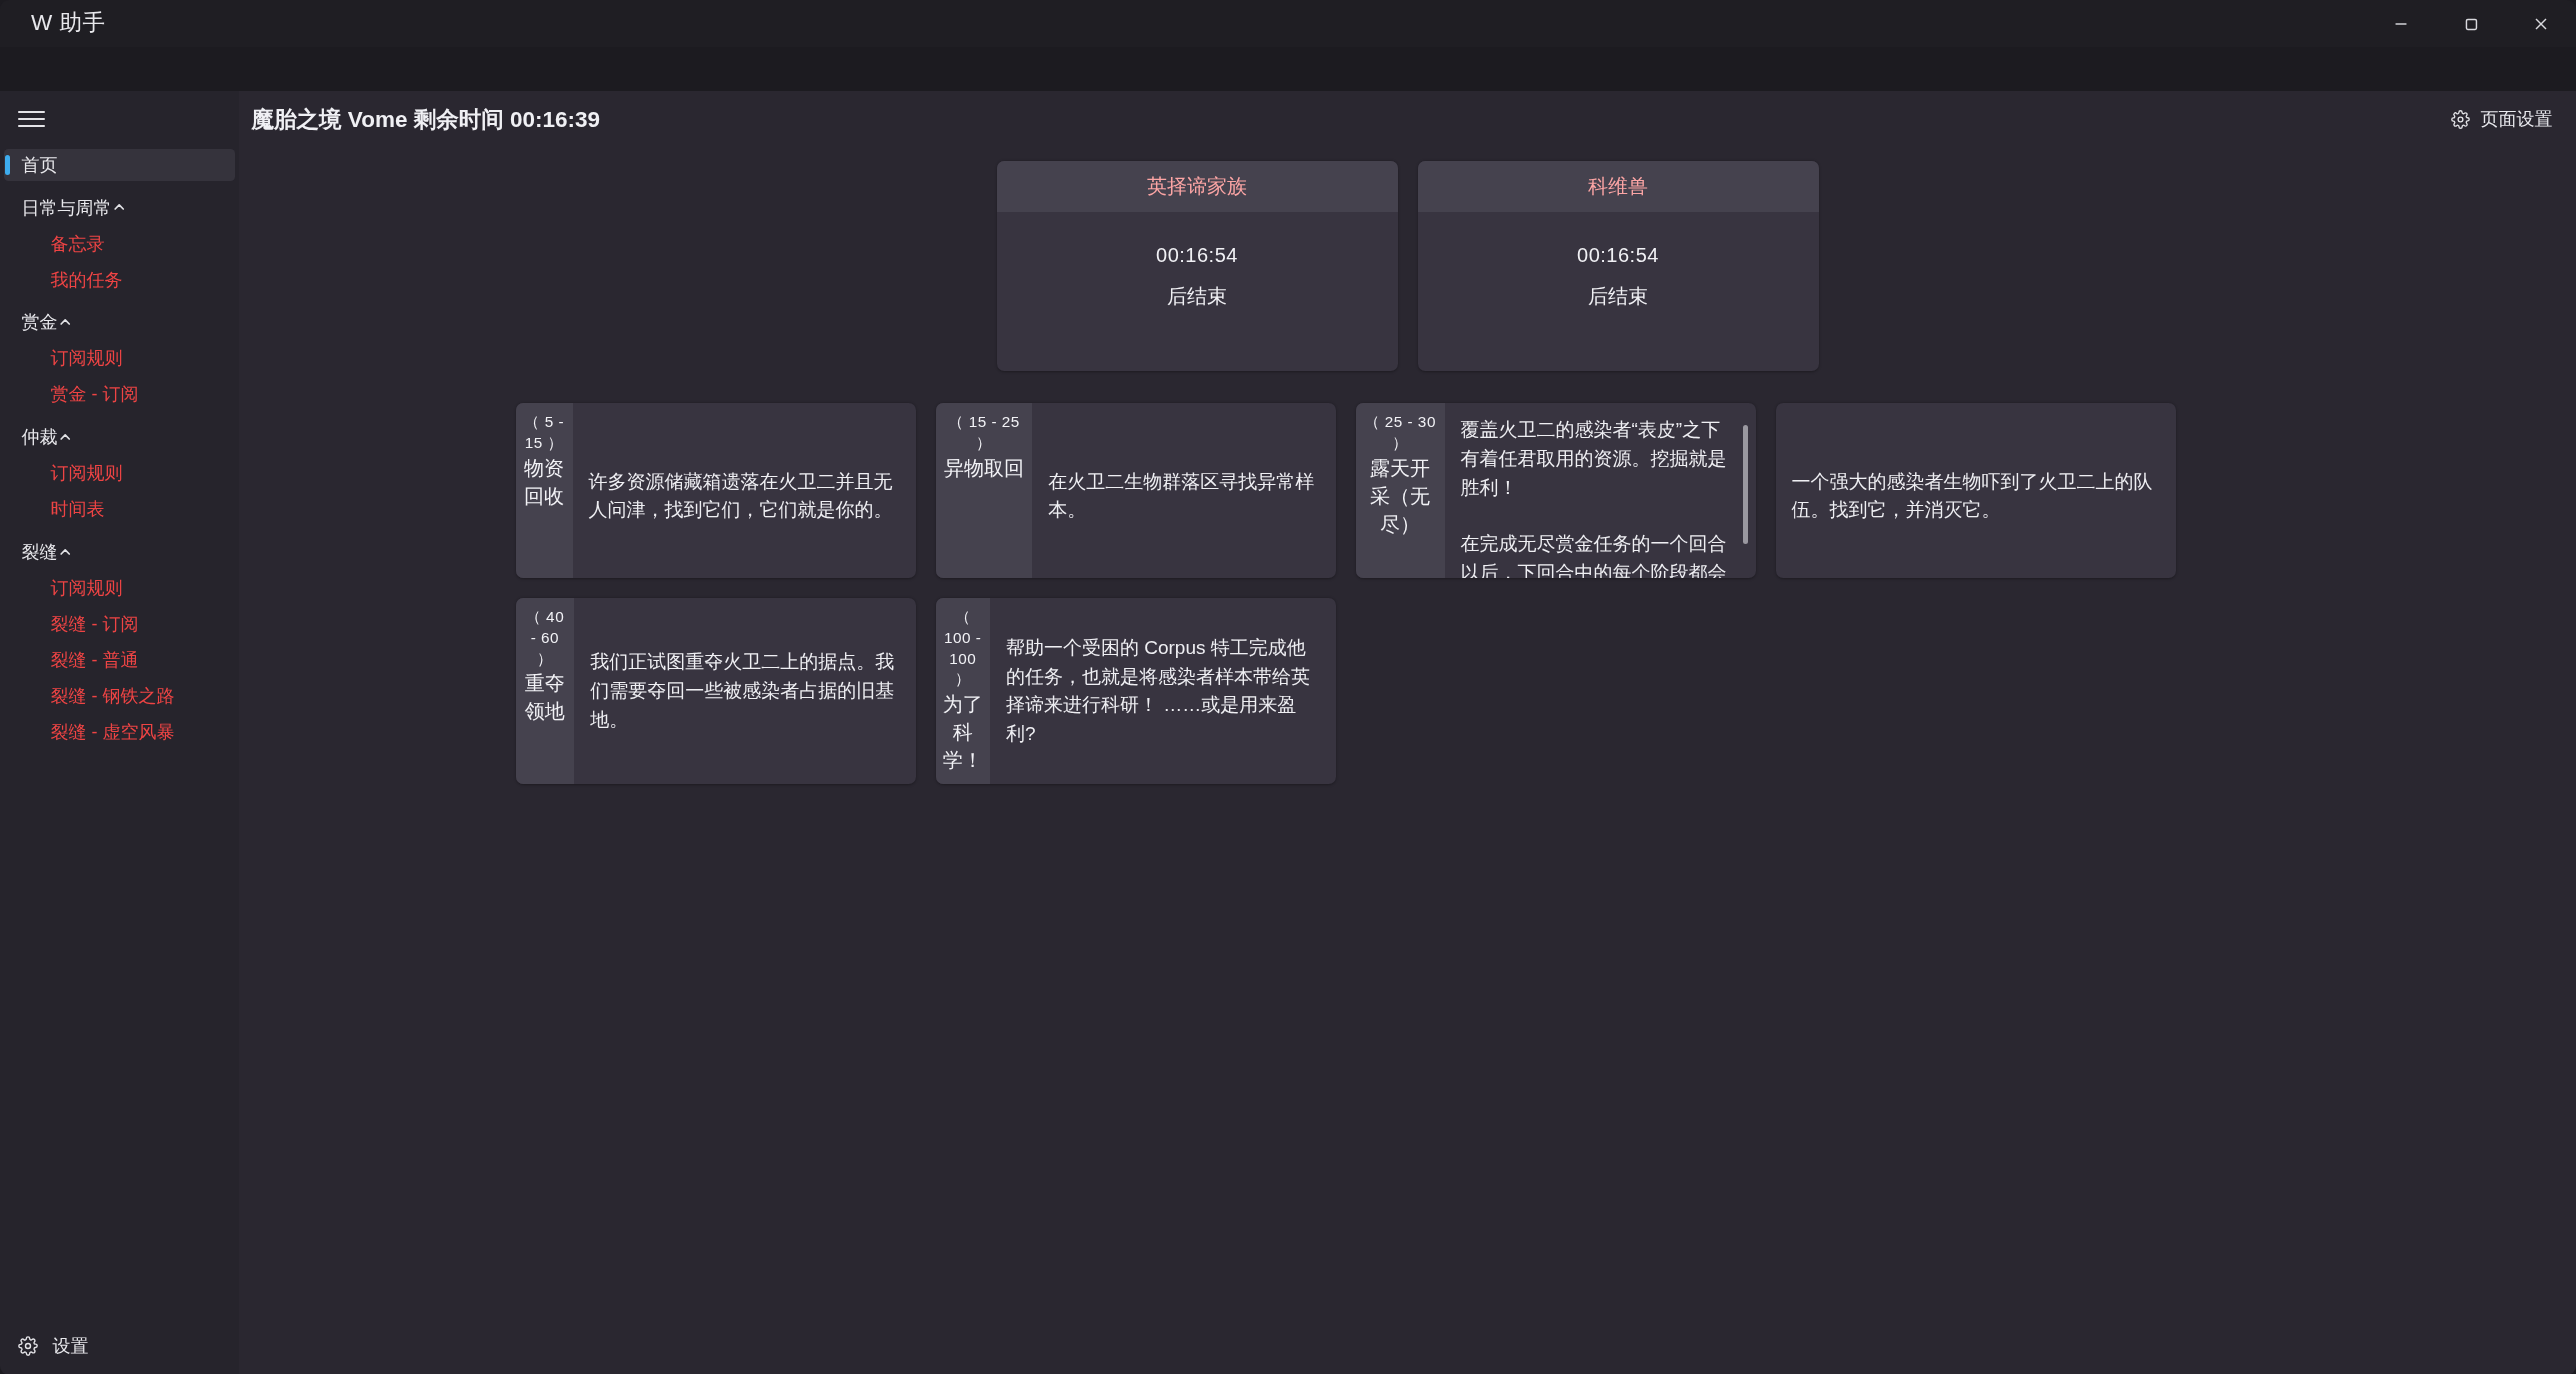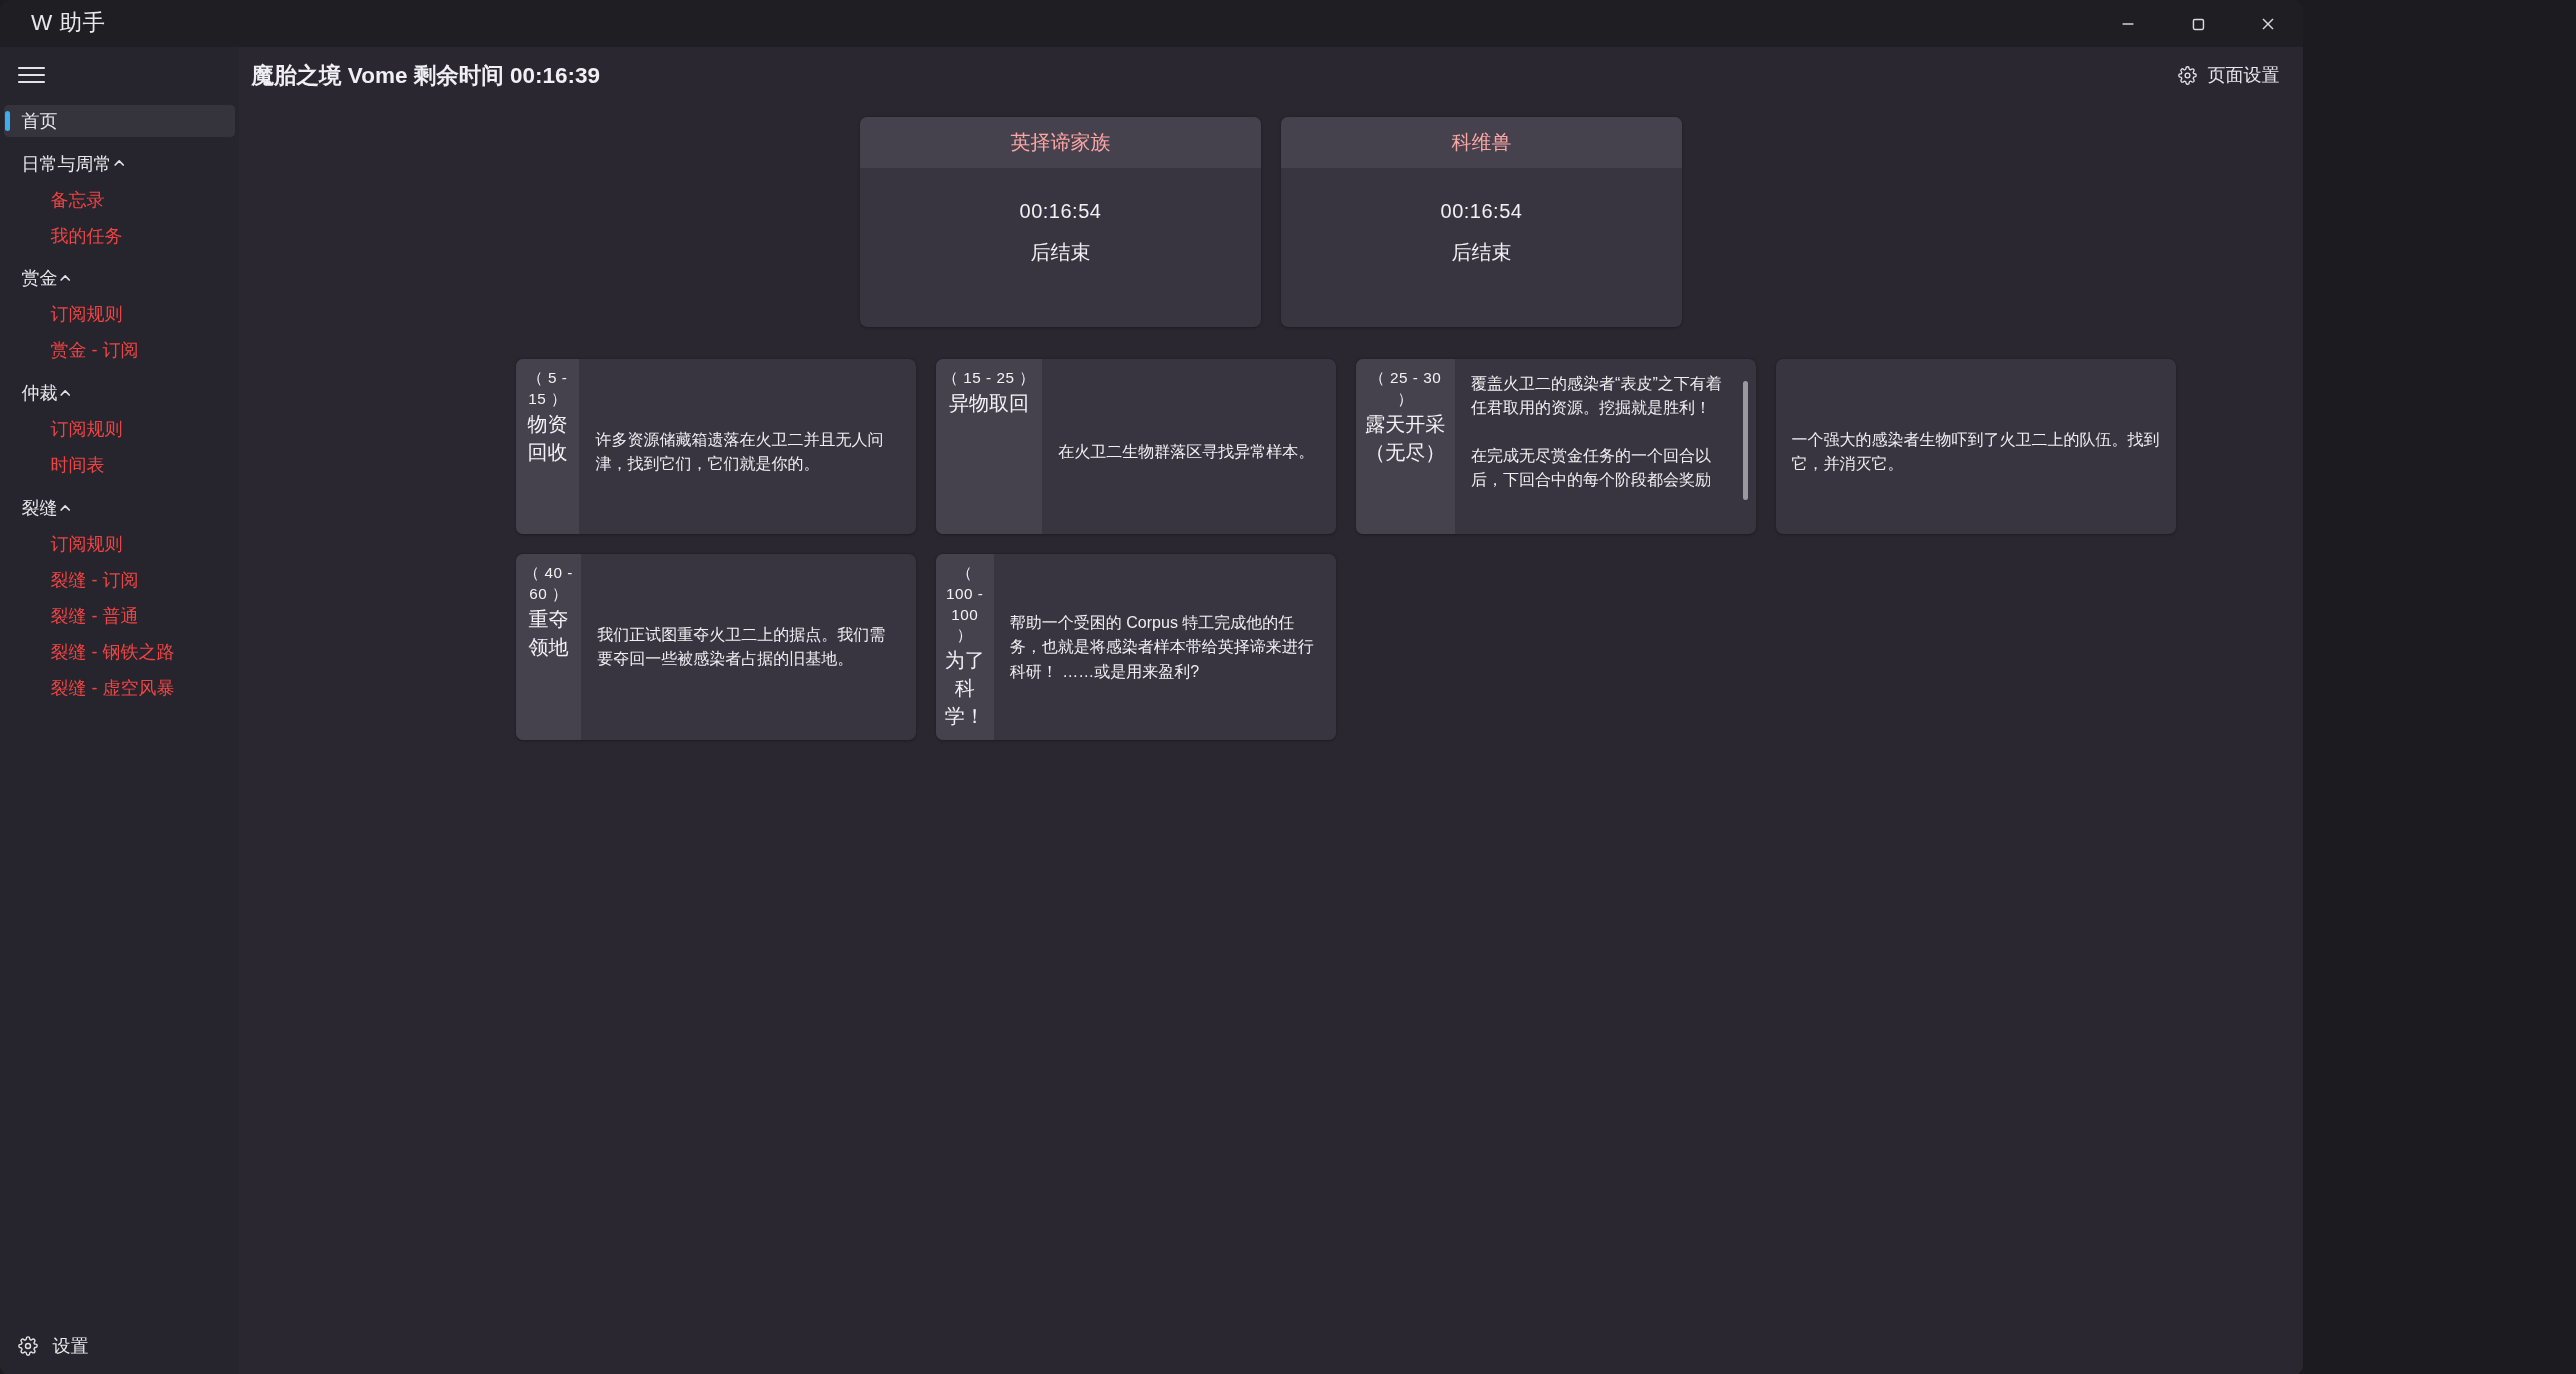--- a/index.html
+++ b/index.html
@@ -7,25 +7,26 @@
     width: 2576px;
     height: 1375px;
     overflow: hidden;
     background: #1c1b20;
     font-family: "Liberation Sans", "DejaVu Sans", sans-serif;
     -webkit-font-smoothing: antialiased;
   }
 
   #app {
     position: relative;
-    width: 2303px;
+    width: 2576px;
     height: 1375px;
     background: #1c1b20;
     display: flex;
     flex-direction: column;
+    gap: 44px;
   }
 
   
   .titlebar {
     height: 47px;
     flex: 0 0 47px;
     background: #1f1e23;
     display: flex;
     align-items: center;
     justify-content: space-between;
@@ -265,21 +266,21 @@
     letter-spacing: 0.5px;
   }
   .bounty-name {
     font-size: 20px;
     line-height: 1.4;
   }
   .bounty-body {
     height: 175px;
     padding: 20px 16px 9px 16px;
     color: #efeff3;
-    font-size: 16px;
+    font-size: 19px;
     line-height: 1.52;
     overflow: hidden;
     position: relative;
     display: flex;
     align-items: center;
   }
   .bounty-body.scrolling {
     align-items: flex-start;
     padding-top: 12.6px;
     padding-right: 23.5px;

